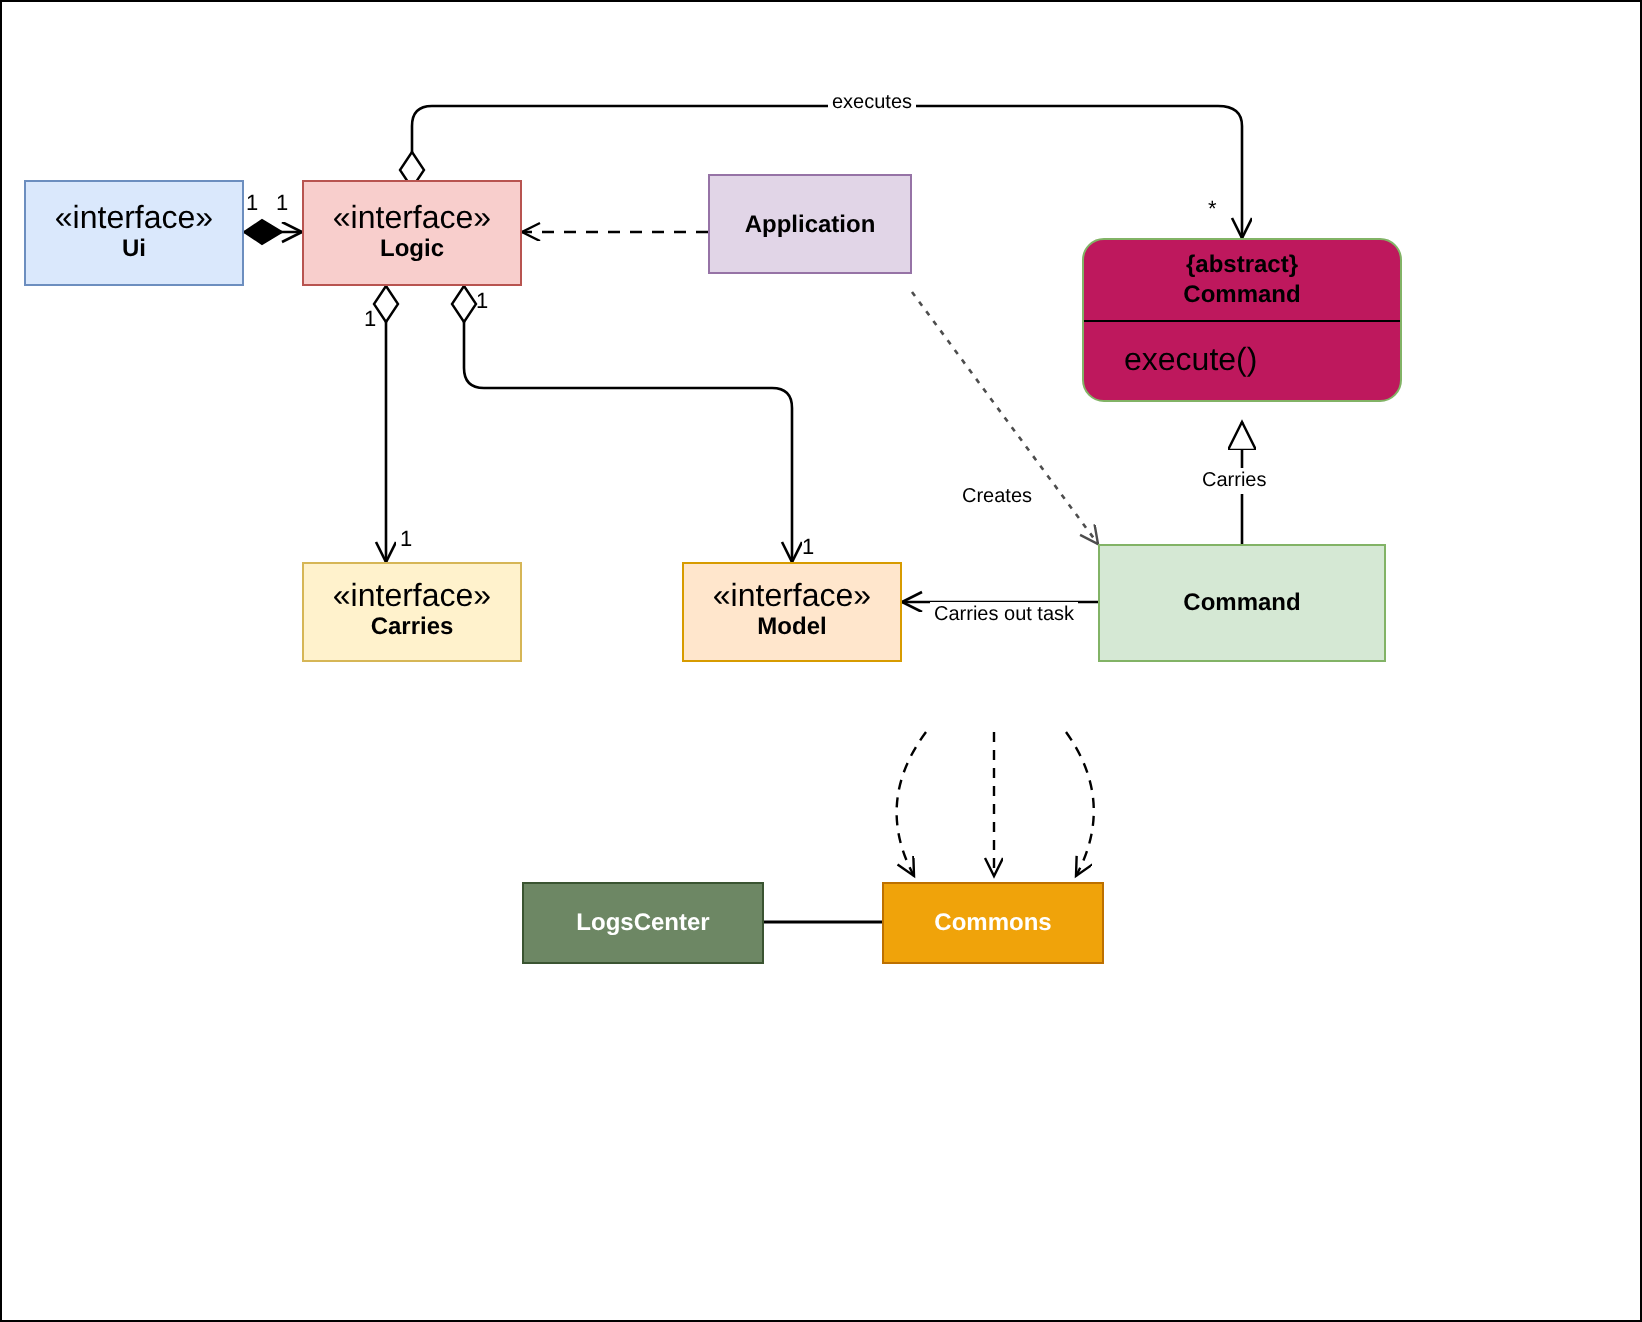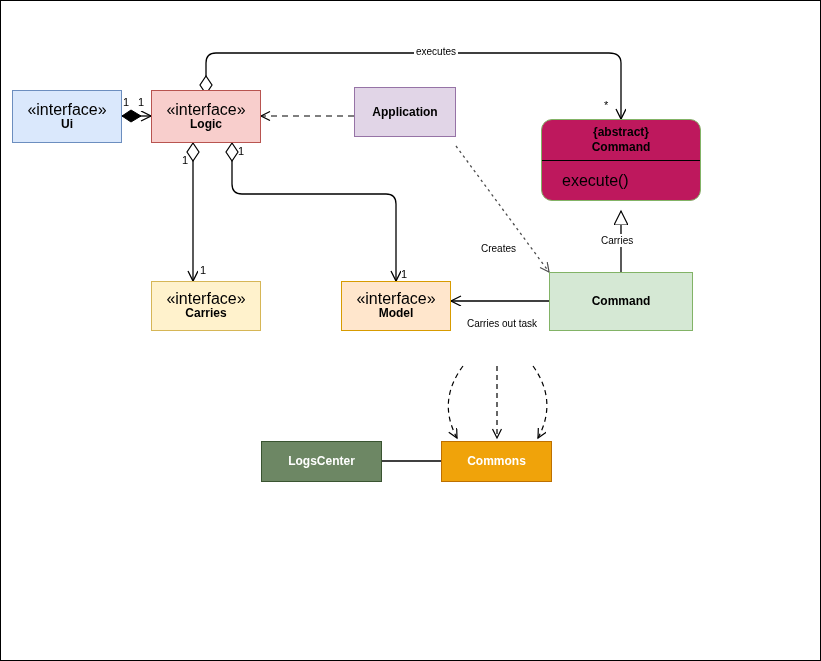--- a/index.html
+++ b/index.html
@@ -254,21 +254,21 @@
       <div class="nm">LogsCenter</div>
     </div>
   </div>
 
   <div class="edge-label" style="left:413px; top:44px;">executes</div>
 
   <div class="edge-label" style="left:478px; top:193px;margin-top:48px;">Creates</div>
 
   <div class="edge-label" style="left:598px; top:233px;">Carries</div>
 
-  <div class="edge-label" style="left:464px; top:300px;margin-top:16px;">Carries out task</div>
+  <div class="edge-label" style="left:464px; top:300px;">Carries out task</div>
 
   <div class="mult" style="left:122px; top:95px;">1</div>
   <div class="mult" style="left:137px; top:95px;">1</div>
 
   <div class="mult" style="left:181px; top:153px;">1</div>
   <div class="mult" style="left:199px; top:263px;">1</div>
 
   <div class="mult" style="left:237px; top:144px;">1</div>
   <div class="mult" style="left:400px; top:267px;">1</div>
 

